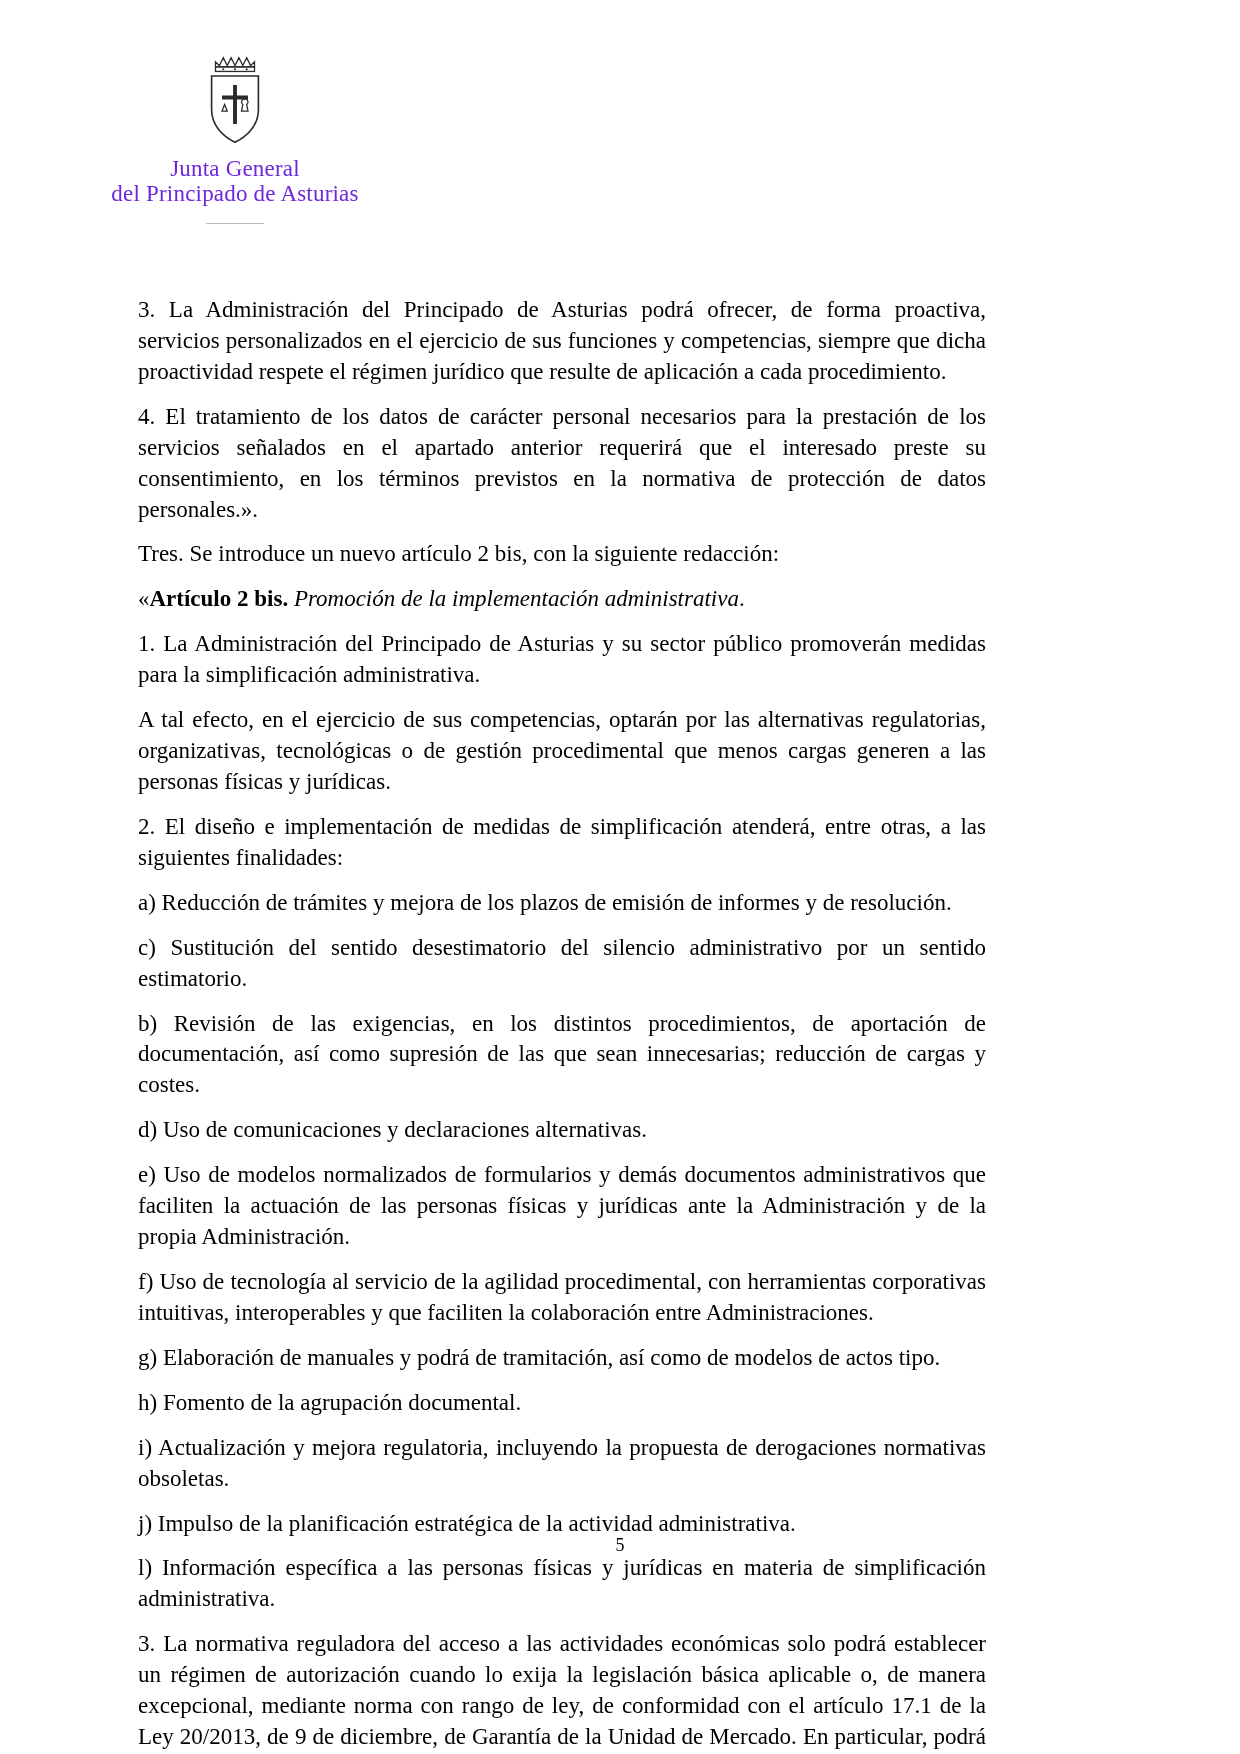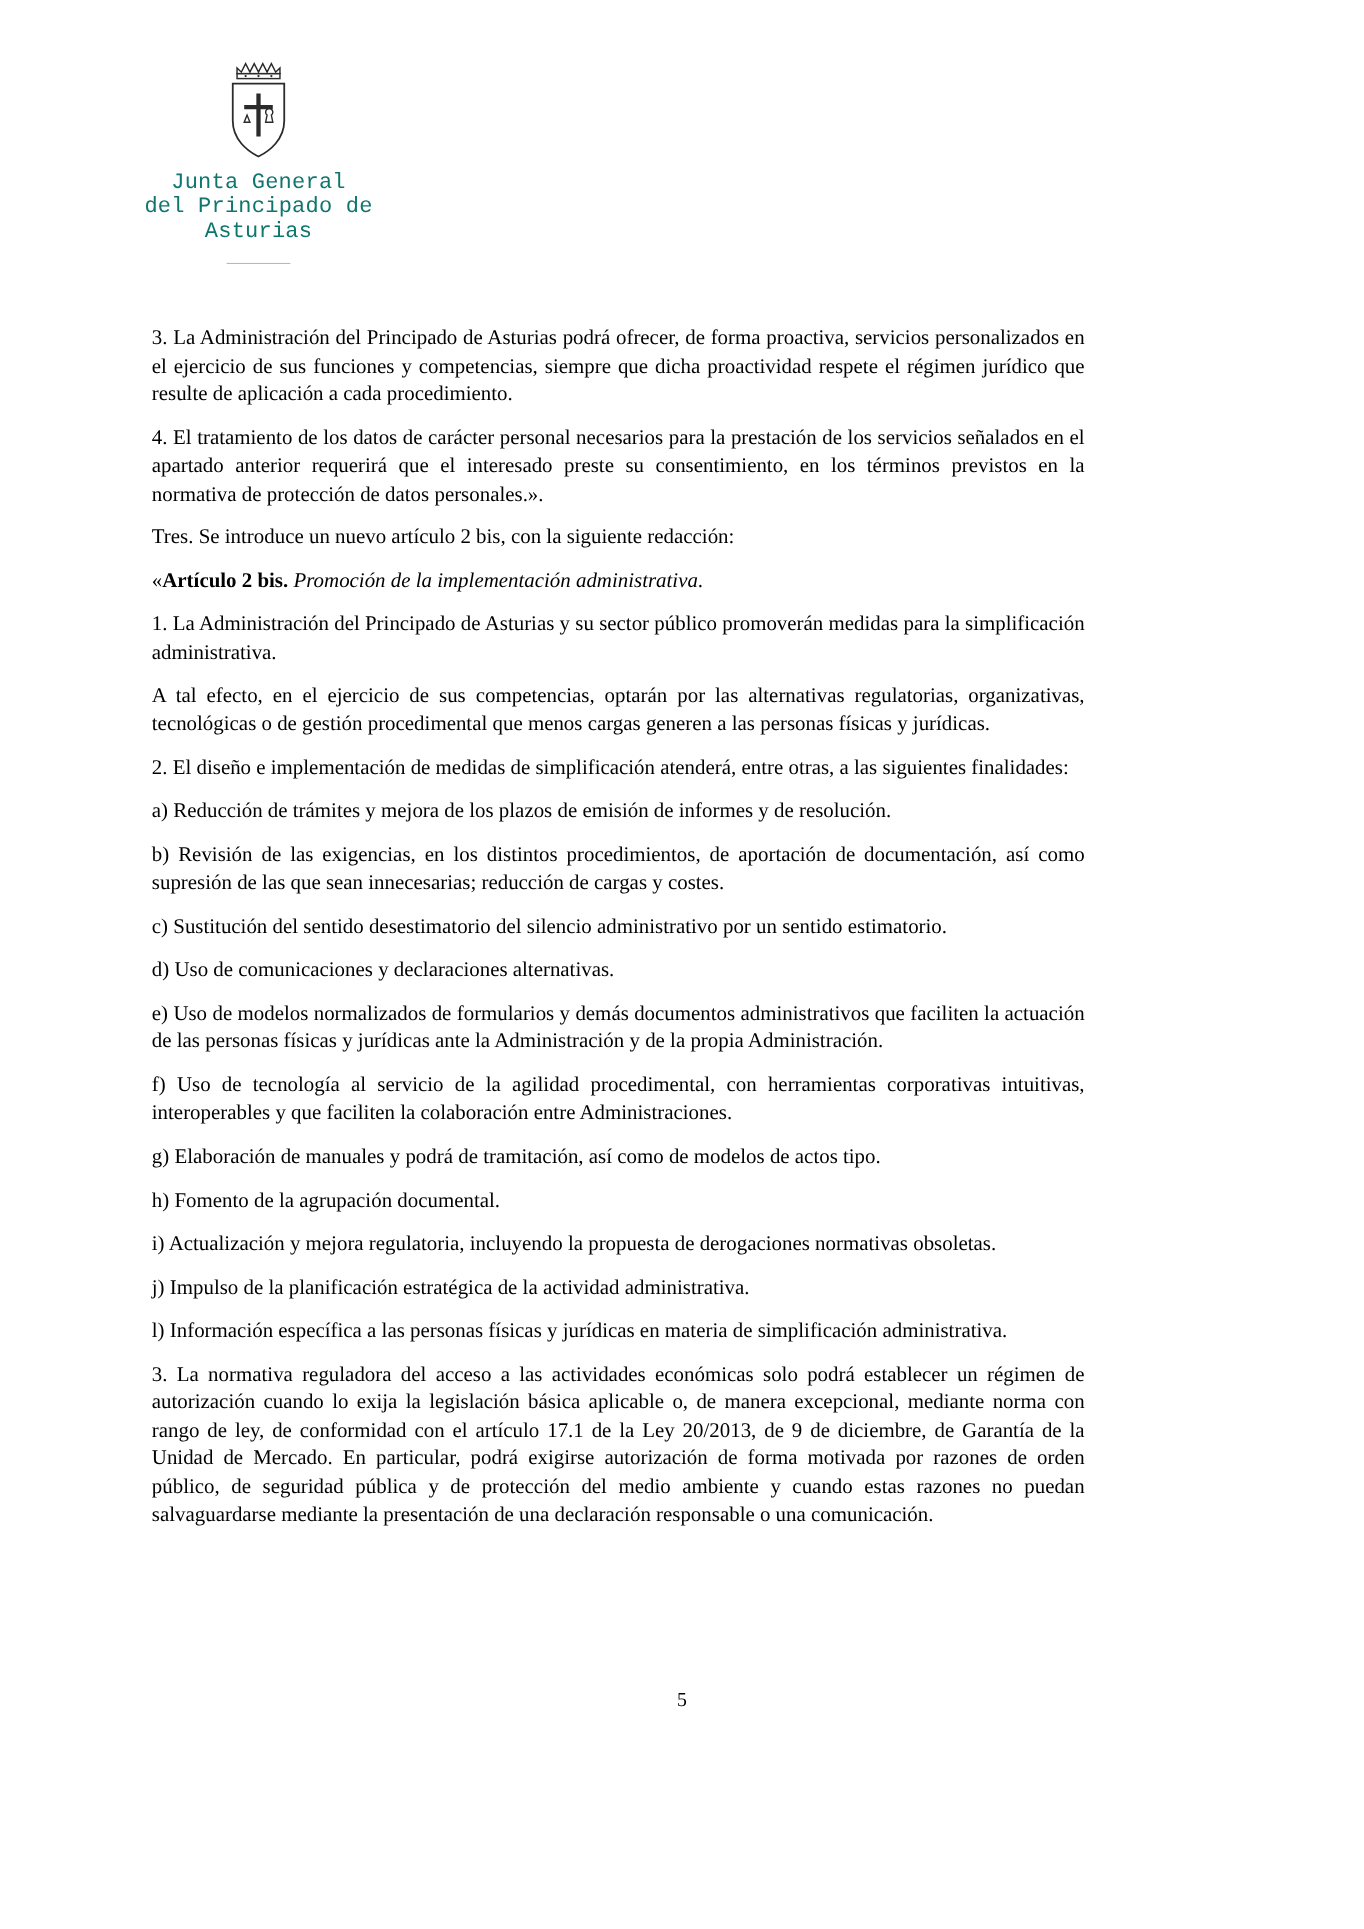--- a/index.html
+++ b/index.html
@@ -26,43 +26,43 @@
     width: 300px;
     text-align: center;
   }
   .crest {
     width: 78px;
     margin: 0 auto;
     display: block;
   }
   .letterhead-title {
     margin-top: 8px;
-    font-family: Liberation Mono, monospace;
-    font-size: 20px;
+    font-family: Liberation Serif, serif;
+    font-size: 23px;
     line-height: 1.12;
-    color: #0f766e;
+    color: #6d28d9;
     letter-spacing: 0.2px;
     white-space: pre-line;
   }
   .letterhead-rule {
     margin: 16px auto 0 auto;
     width: 58px;
     height: 1px;
     background: #b9b9b9;
   }
 
   
   .content {
     position: absolute;
     left: 138px;
     top: 295px;
     width: 848px;
   }
   .para {
-    font-size: 19px;
+    font-size: 23px;
     line-height: 1.345;
     text-align: justify;
     margin: 0 0 14px 0;
     hyphens: none;
   }
   .para.last {
     margin-bottom: 15px;
   }
   .para b {
     font-weight: bold;
@@ -110,22 +110,22 @@
 
   <div class="content">
       <p class="para"><span>3. La Administración del Principado de Asturias podrá ofrecer, de forma proactiva, servicios personalizados en el ejercicio de sus funciones y competencias, siempre que dicha proactividad respete el régimen jurídico que resulte de aplicación a cada procedimiento.</span></p>
       <p class="para"><span>4. El tratamiento de los datos de carácter personal necesarios para la prestación de los servicios señalados en el apartado anterior requerirá que el interesado preste su consentimiento, en los términos previstos en la normativa de protección de datos personales.».</span></p>
       <p class="para"><span>Tres. Se introduce un nuevo artículo 2 bis, con la siguiente redacción:</span></p>
       <p class="para"><span>«</span><b>Artículo 2 bis.</b><span> </span><i>Promoción de la implementación administrativa</i><span>.</span></p>
       <p class="para"><span>1. La Administración del Principado de Asturias y su sector público promoverán medidas para la simplificación administrativa.</span></p>
       <p class="para"><span>A tal efecto, en el ejercicio de sus competencias, optarán por las alternativas regulatorias, organizativas, tecnológicas o de gestión procedimental que menos cargas generen a las personas físicas y jurídicas.</span></p>
       <p class="para"><span>2. El diseño e implementación de medidas de simplificación atenderá, entre otras, a las siguientes finalidades:</span></p>
       <p class="para"><span>a) Reducción de trámites y mejora de los plazos de emisión de informes y de resolución.</span></p>
+      <p class="para"><span>c) Sustitución del sentido desestimatorio del silencio administrativo por un sentido estimatorio.</span></p>
       <p class="para"><span>b) Revisión de las exigencias, en los distintos procedimientos, de aportación de documentación, así como supresión de las que sean innecesarias; reducción de cargas y costes.</span></p>
-      <p class="para"><span>c) Sustitución del sentido desestimatorio del silencio administrativo por un sentido estimatorio.</span></p>
       <p class="para"><span>d) Uso de comunicaciones y declaraciones alternativas.</span></p>
       <p class="para"><span>e) Uso de modelos normalizados de formularios y demás documentos administrativos que faciliten la actuación de las personas físicas y jurídicas ante la Administración y de la propia Administración.</span></p>
       <p class="para"><span>f) Uso de tecnología al servicio de la agilidad procedimental, con herramientas corporativas intuitivas, interoperables y que faciliten la colaboración entre Administraciones.</span></p>
       <p class="para"><span>g) Elaboración de manuales y podrá de tramitación, así como de modelos de actos tipo.</span></p>
       <p class="para"><span>h) Fomento de la agrupación documental.</span></p>
       <p class="para"><span>i) Actualización y mejora regulatoria, incluyendo la propuesta de derogaciones normativas obsoletas.</span></p>
       <p class="para"><span>j) Impulso de la planificación estratégica de la actividad administrativa.</span></p>
       <p class="para"><span>l) Información específica a las personas físicas y jurídicas en materia de simplificación administrativa.</span></p>
       <p class="para last"><span>3. La normativa reguladora del acceso a las actividades económicas solo podrá establecer un régimen de autorización cuando lo exija la legislación básica aplicable o, de manera excepcional, mediante norma con rango de ley, de conformidad con el artículo 17.1 de la Ley 20/2013, de 9 de diciembre, de Garantía de la Unidad de Mercado. En particular, podrá exigirse autorización de forma motivada por razones de orden público, de seguridad pública y de protección del medio ambiente y cuando estas razones no puedan salvaguardarse mediante la presentación de una declaración responsable o una comunicación.</span></p>
     </div>

